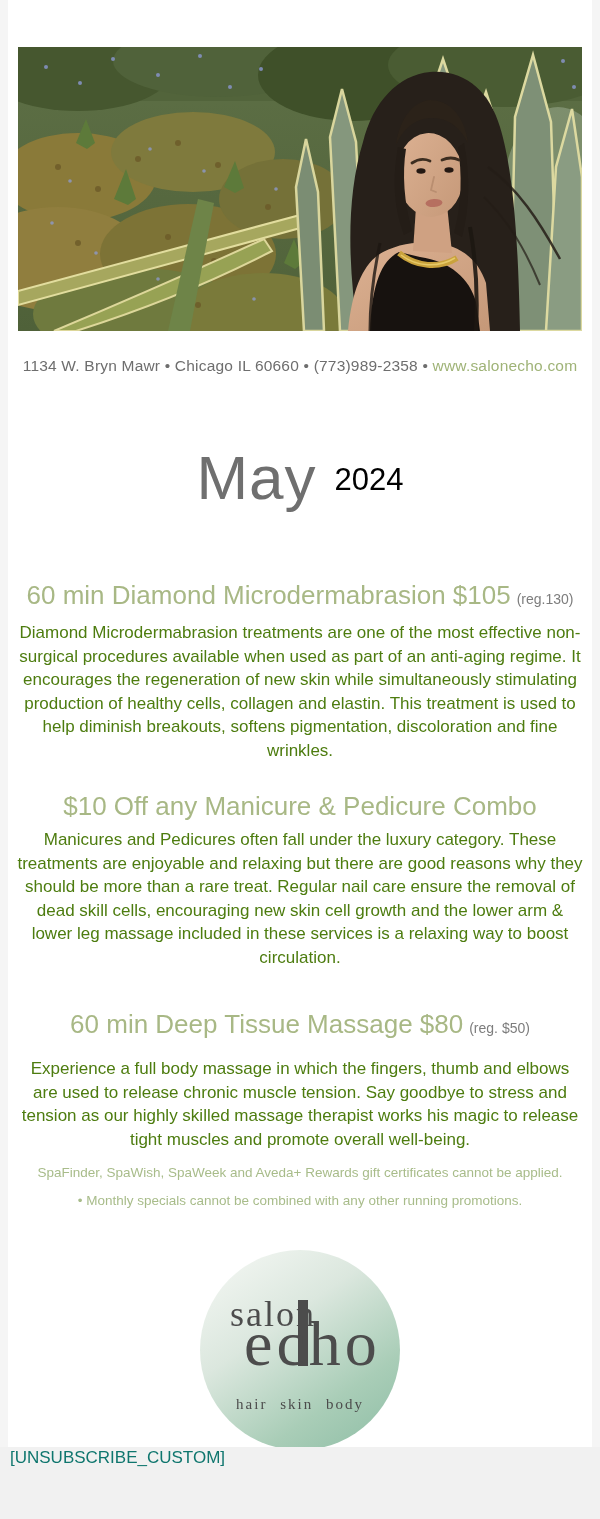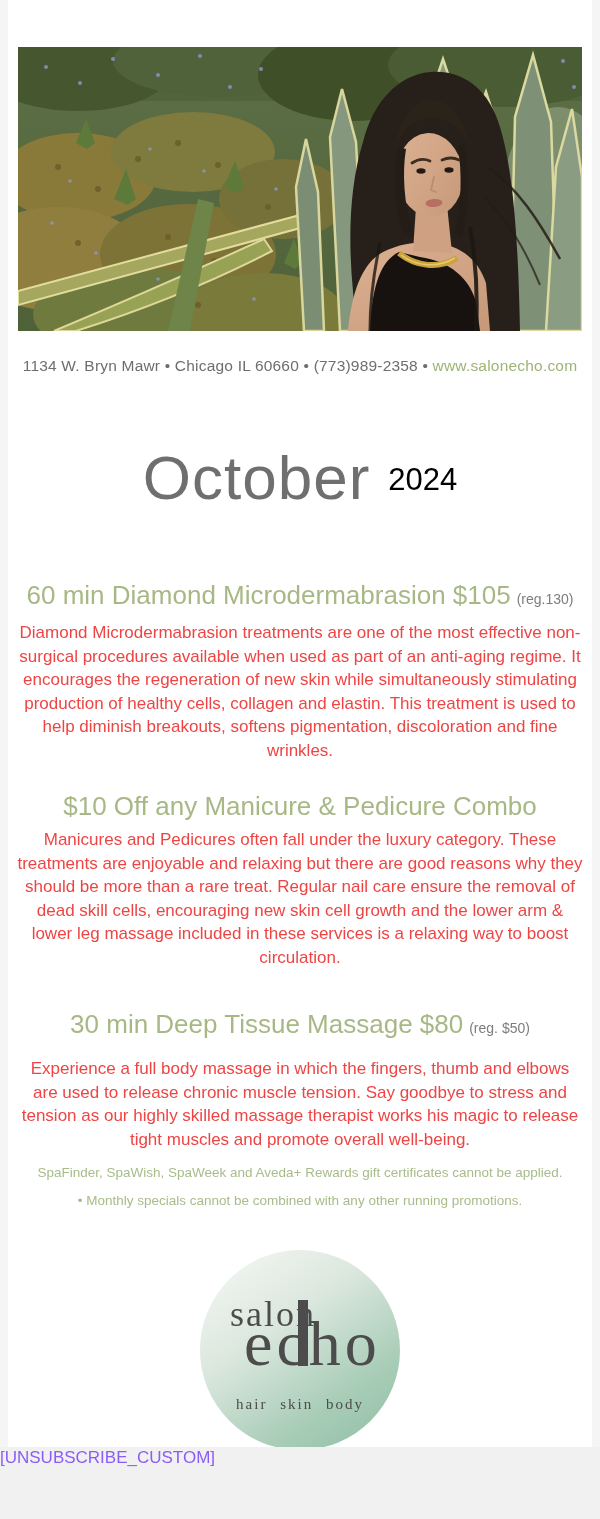--- a/index.html
+++ b/index.html
@@ -61,21 +61,21 @@
     font-size:14px;
     color:#7d7d7d;
     margin-left:6px;
   }
   .section-title .reg:empty{display:none;}
   .section-body{
     width:566px;
     margin:7px auto 0 auto;
     font-size:17px;
     line-height:23.5px;
-    color:#ef4444;
+    color:#4d7c0f;
   }
   #section-1 .section-title{margin-top:55px;}
   #section-2 .section-title{margin-top:29px;}
   #section-3 .section-title{margin-top:40px;}
   #section-3 .section-body{margin-top:14px;}
   .disclaimer{
     width:560px;
     margin:14px auto 0 auto;
     font-size:13.5px;
     line-height:15px;
@@ -111,23 +111,23 @@
     text-align:center;
     font-size:15px;letter-spacing:2px;word-spacing:7px;
   }
   .footer{
     width:600px;height:72px;
     background:#f1f1f1;
     text-align:left;
   }
   .unsubscribe{
     display:inline-block;
-    padding:1px 0 0 0;
+    padding:1px 0 0 10px;
     font-size:17px;
-    color:#8b5cf6;
+    color:#0f766e;
   }
 </style>
 </head>
 <body>
 
 <div class="page">
   <div class="email">
 
     <svg class="hero" viewBox="0 0 564 284" preserveAspectRatio="none">
       <defs>
@@ -259,35 +259,35 @@
         <path d="M452,180 C458,214 460,248 458,284" stroke="#1d1712" stroke-width="4" fill="none" opacity="0.9"></path>
         <path d="M362,196 C356,224 352,254 352,284" stroke="#1d1712" stroke-width="3" fill="none" opacity="0.8"></path>
       </g>
     </svg>
 
     <div class="address">
       <span>1134 W. Bryn Mawr • Chicago IL 60660 • (773)989-2358 • </span><a href="#">www.salonecho.com</a>
     </div>
 
     <div class="date-block">
-      <span class="date-month">October</span><span class="date-year">2024</span>
+      <span class="date-month">May</span><span class="date-year">2024</span>
     </div>
 
     <div id="section-1">
       <h1 class="section-title"><span>60 min Diamond Microdermabrasion $105</span><span class="reg">(reg.130)</span></h1>
       <p class="section-body">Diamond Microdermabrasion treatments are one of the most effective non-surgical procedures available when used as part of an anti-aging regime. It encourages the regeneration of new skin while simultaneously stimulating production of healthy cells, collagen and elastin. This treatment is used to help diminish breakouts, softens pigmentation, discoloration and fine wrinkles.</p>
     </div>
 
     <div id="section-2">
       <h1 class="section-title"><span>$10 Off any Manicure &amp; Pedicure Combo</span></h1>
       <p class="section-body">Manicures and Pedicures often fall under the luxury category. These treatments are enjoyable and relaxing but there are good reasons why they should be more than a rare treat. Regular nail care ensure the removal of dead skill cells, encouraging new skin cell growth and the lower arm &amp; lower leg massage included in these services is a relaxing way to boost circulation.</p>
     </div>
 
     <div id="section-3">
-      <h1 class="section-title"><span>30 min Deep Tissue Massage $80</span><span class="reg">(reg. $50)</span></h1>
+      <h1 class="section-title"><span>60 min Deep Tissue Massage $80</span><span class="reg">(reg. $50)</span></h1>
       <p class="section-body">Experience a full body massage in which the fingers, thumb and elbows are used to release chronic muscle tension. Say goodbye to stress and tension as our highly skilled massage therapist works his magic to release tight muscles and promote overall well-being.</p>
     </div>
 
     <p class="disclaimer">SpaFinder, SpaWish, SpaWeek and Aveda+ Rewards gift certificates cannot be applied.</p>
     <p class="disclaimer first">• Monthly specials cannot be combined with any other running promotions.</p>
 
     <div class="logo-circle">
       <span class="logo-salon">salon</span>
       <span class="logo-bar"></span>
       <span class="logo-echo">echo</span>

